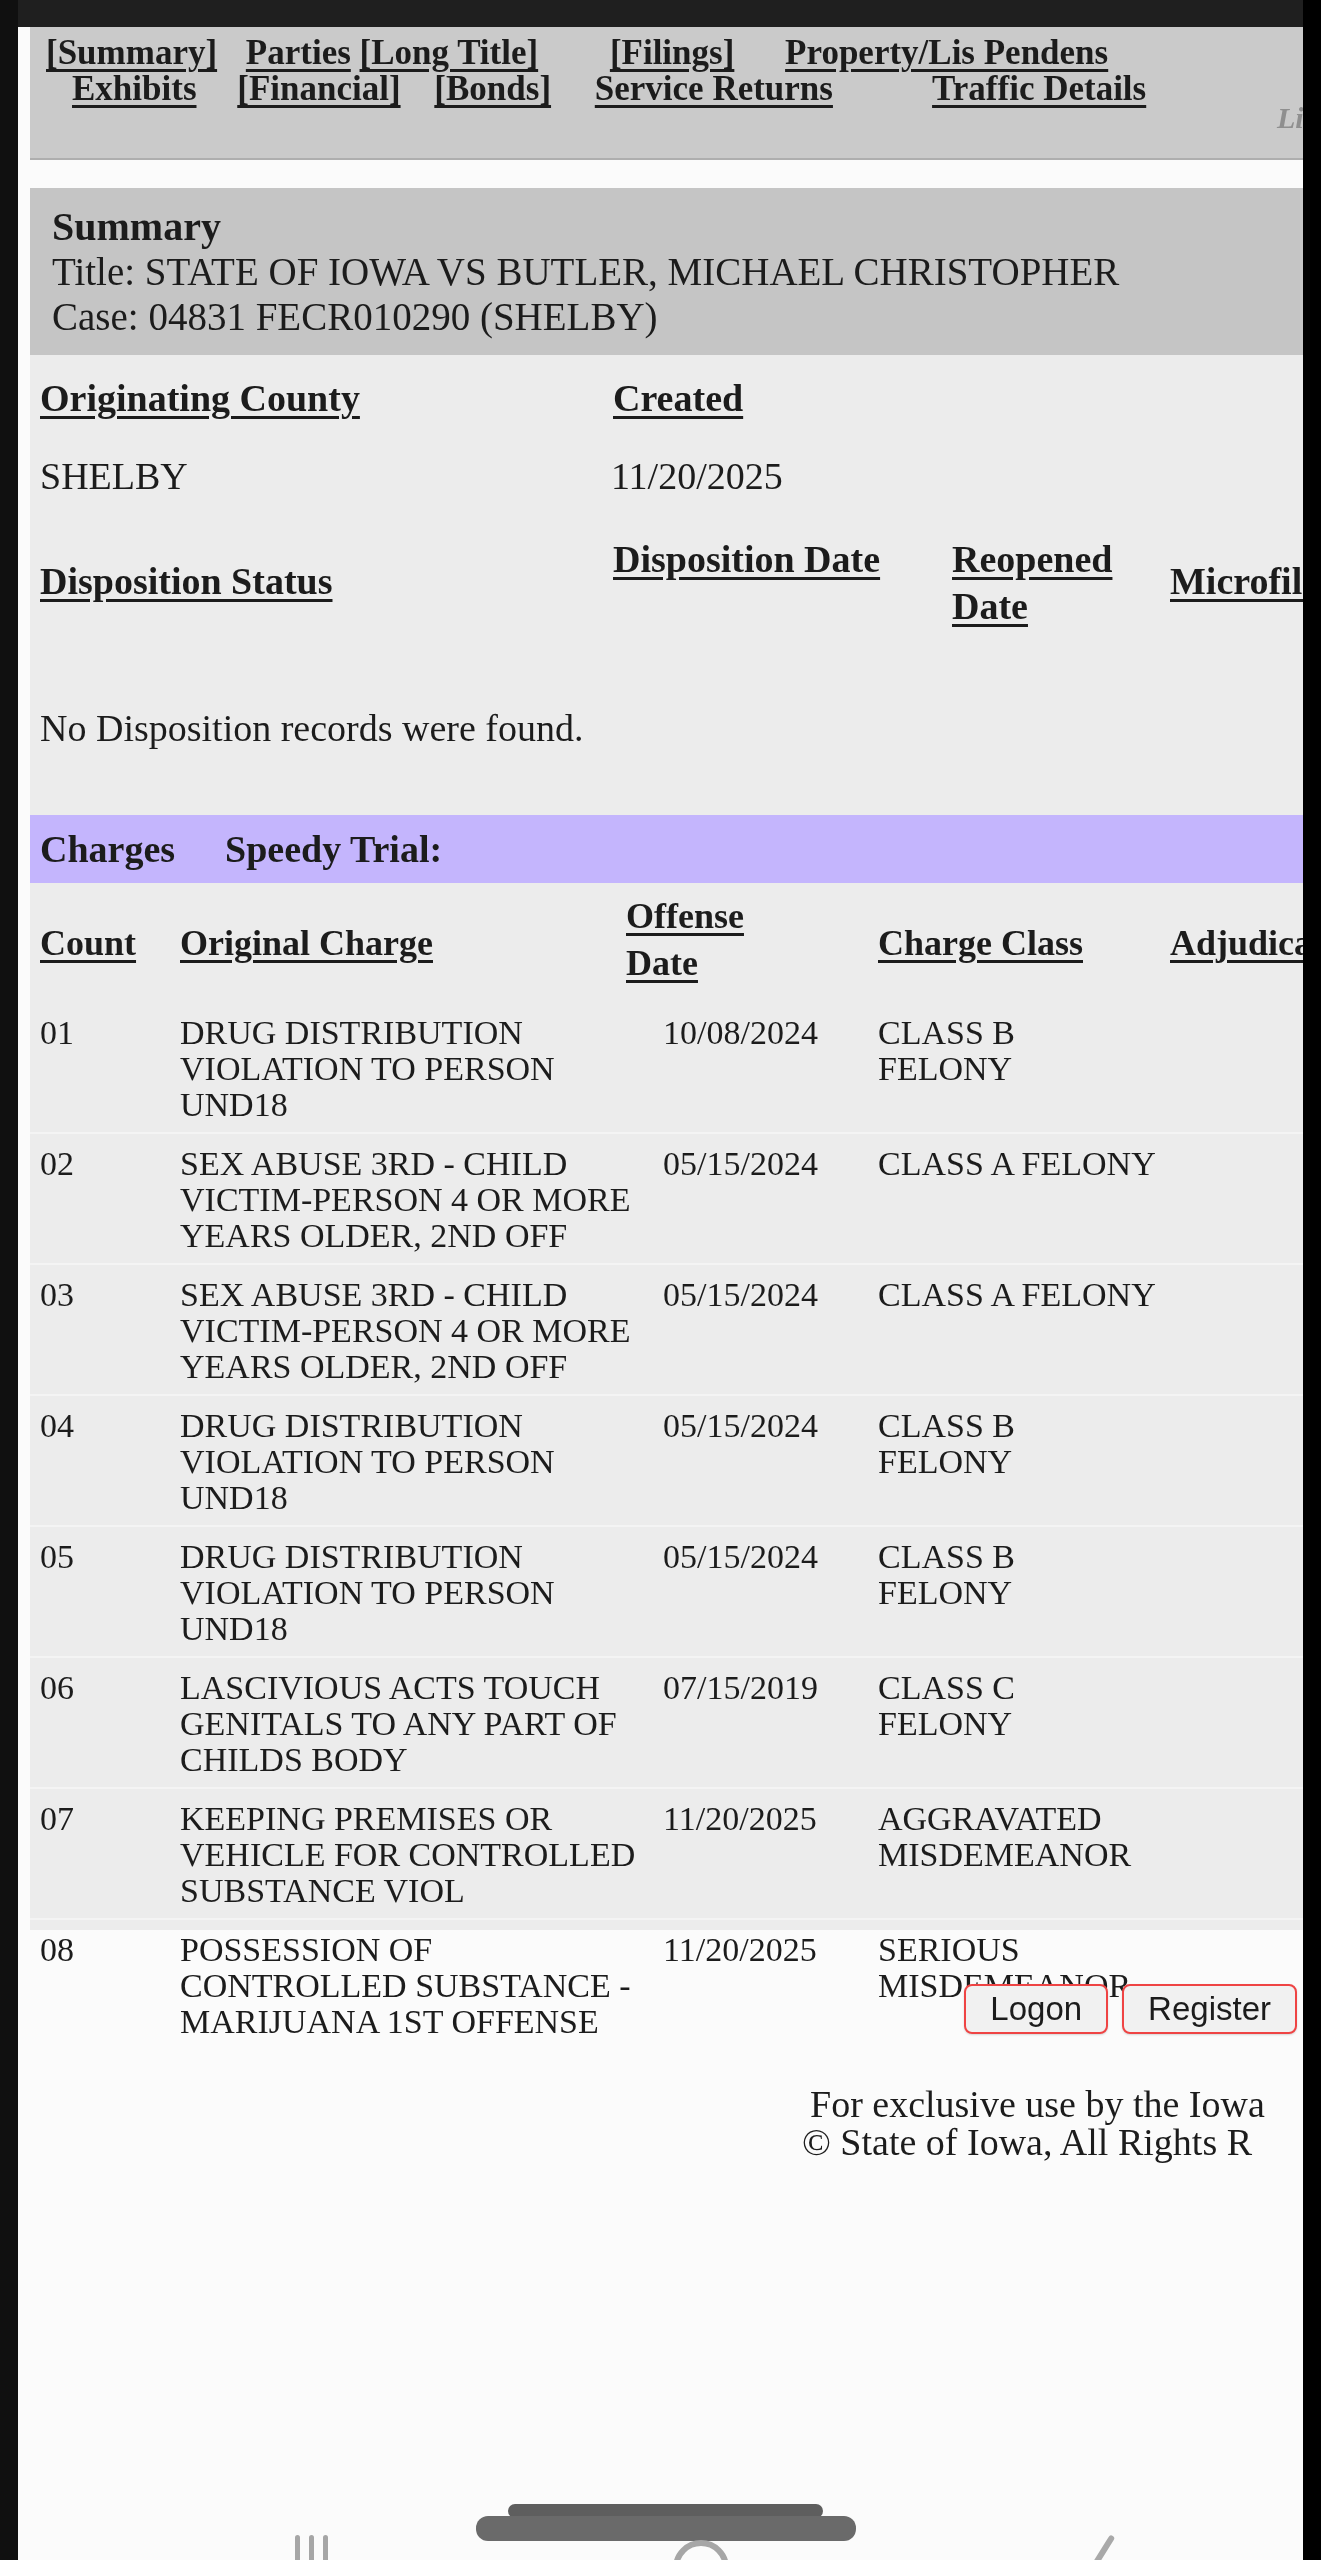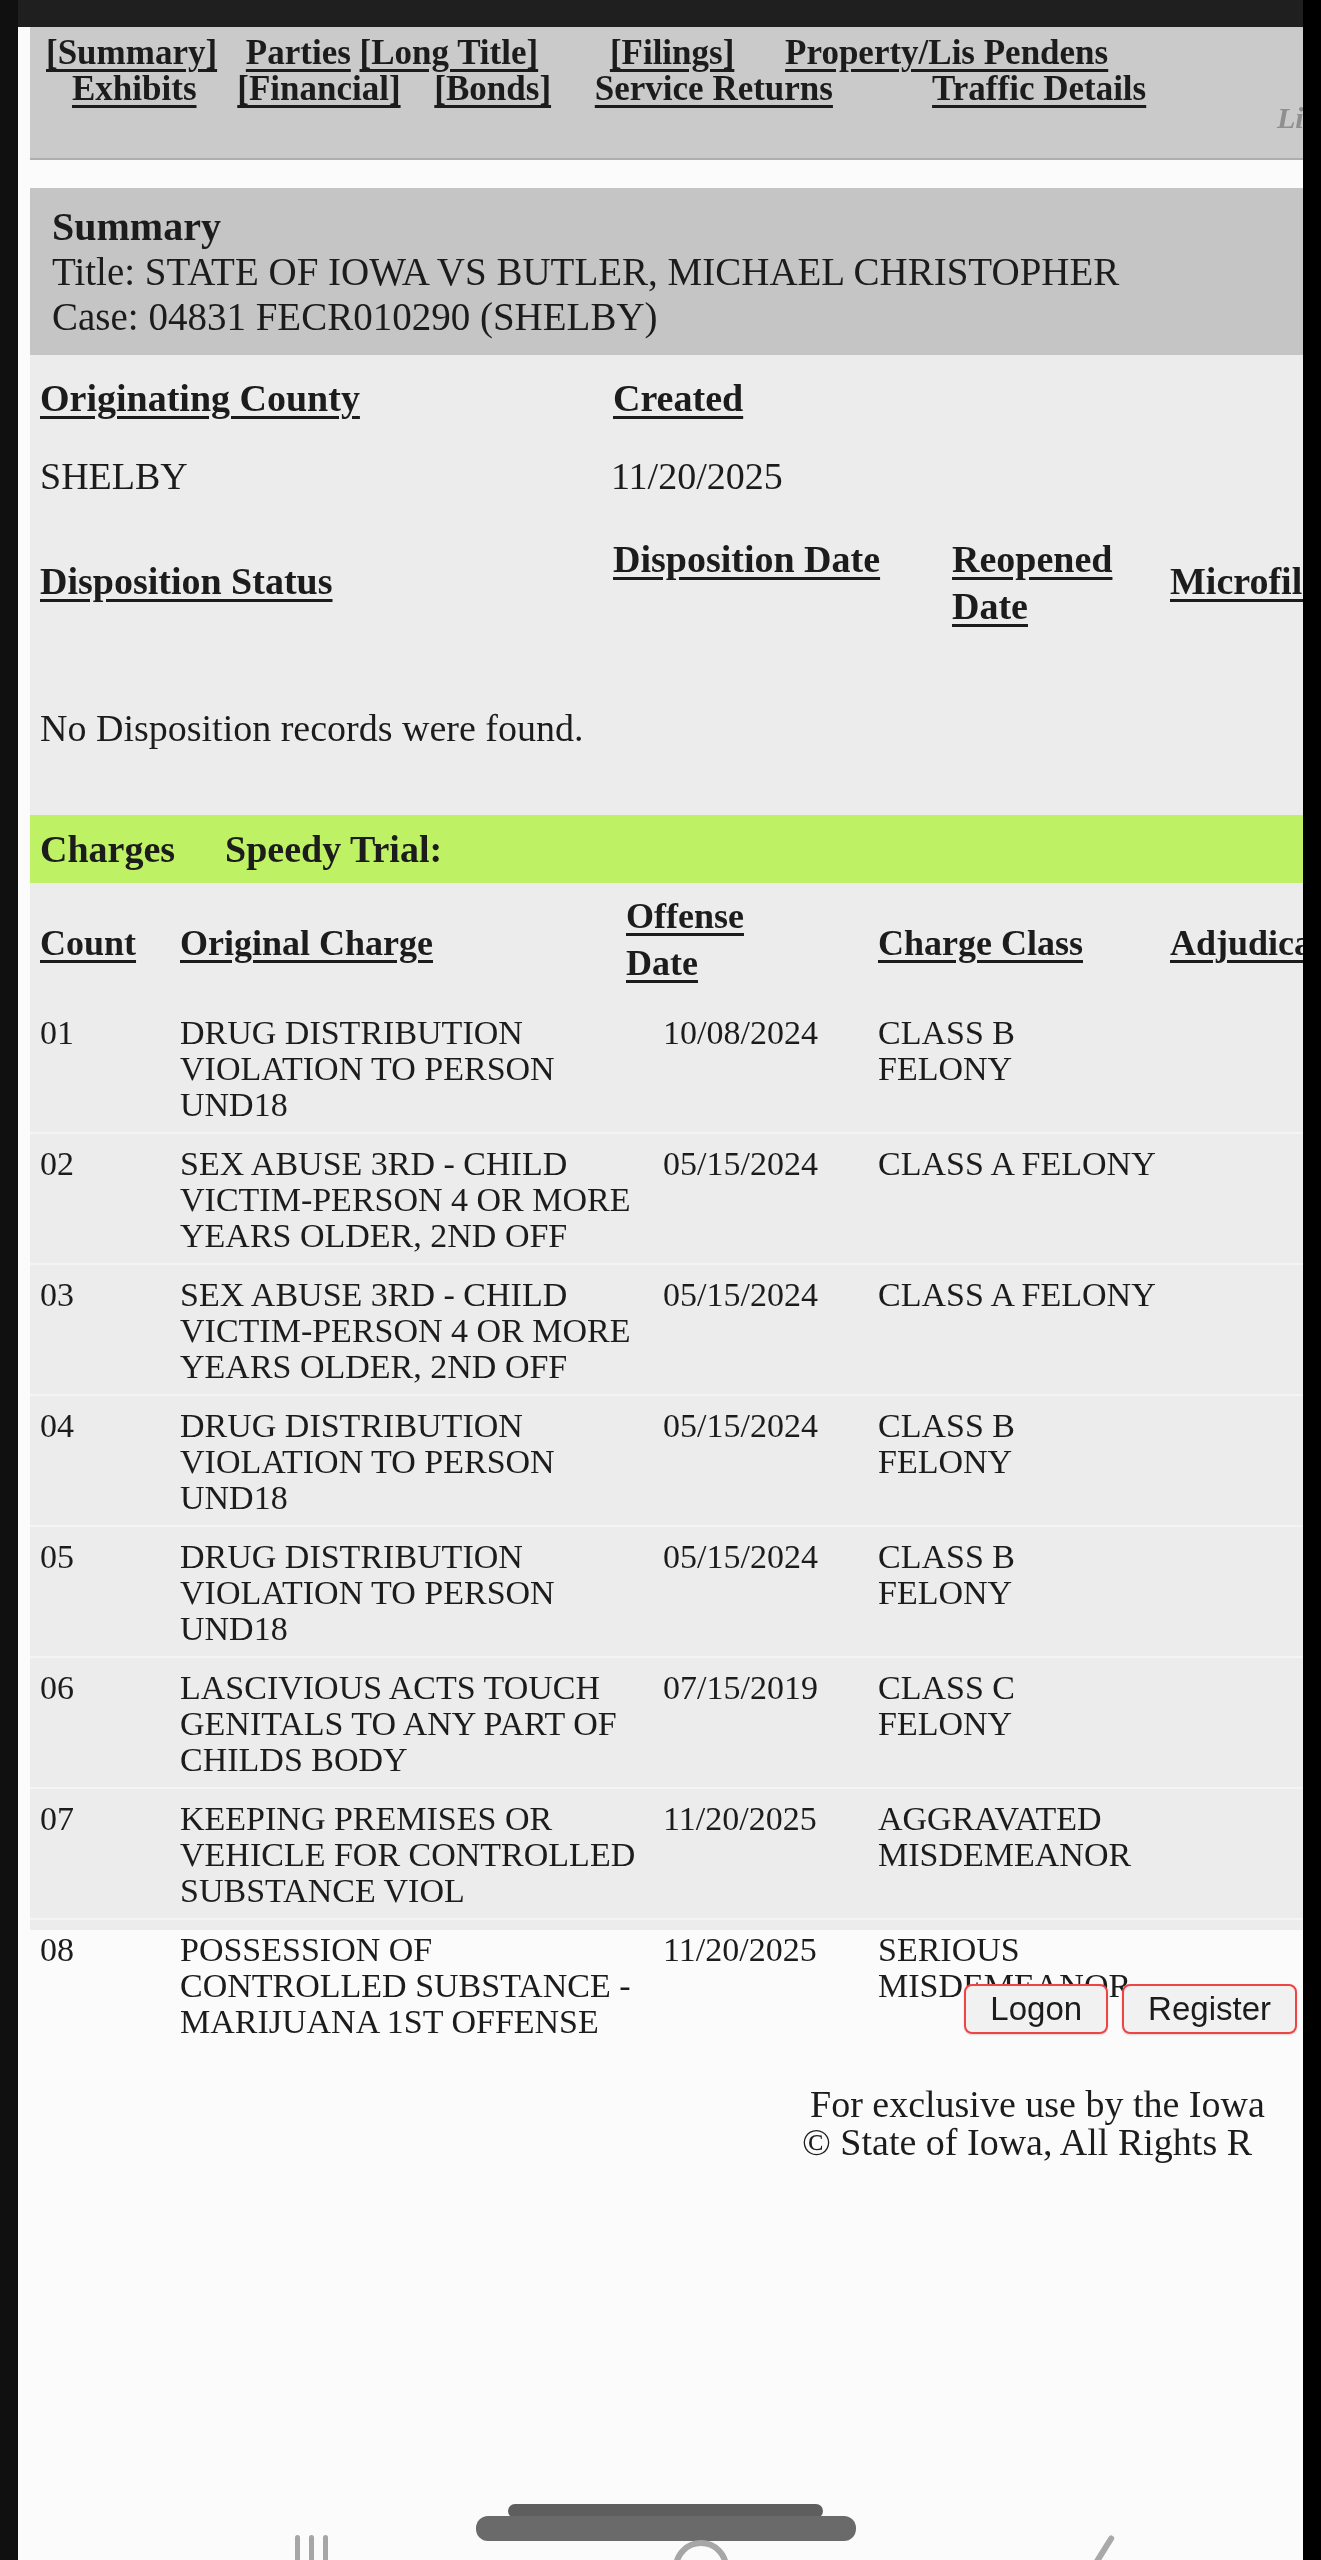--- a/index.html
+++ b/index.html
@@ -32,21 +32,21 @@
   .summary-box .h{font-size:40px;font-weight:700;line-height:45px;}
   .summary-box .l{font-size:39px;line-height:45px;}
 
   
   .cbody{position:absolute;left:12px;top:328px;width:1273px;height:1575px;background:#ececec;}
   .hd{font-weight:700;text-decoration:underline;text-decoration-thickness:3px;text-underline-offset:5px;}
   .abs{position:absolute;}
   .f38{font-size:38px;line-height:47px;}
   .f36{font-size:36px;line-height:47px;}
 
-  .charges-bar{position:absolute;left:0;top:460px;width:1273px;height:68px;background:#bef264;}
+  .charges-bar{position:absolute;left:0;top:460px;width:1273px;height:68px;background:#c4b5fd;}
   .charges-bar span{position:absolute;top:12px;font-size:38px;font-weight:700;}
   .charges-bar .t1{left:10px;} .charges-bar .t2{left:195px;}
   .rows{position:absolute;left:0;top:645px;width:1273px;}
   .crow{display:grid;grid-template-columns:140px 483px 215px 290px;padding:12px 0 9px 10px;
         font-size:34px;line-height:36px;border-top:2px solid #f4f4f4;}
   .crow:first-child{border-top:none;padding-top:15px;}
   .crow .cell{padding-right:12px;}
 
   
   .btn-row{position:absolute;top:1957px;right:6px;display:flex;gap:14px;

